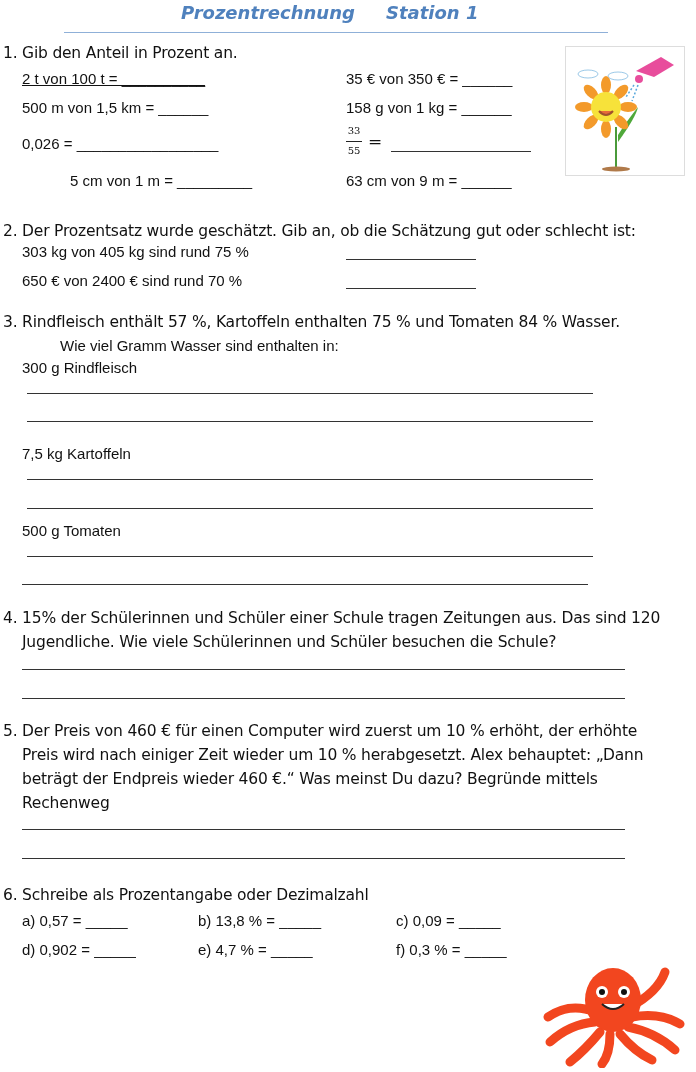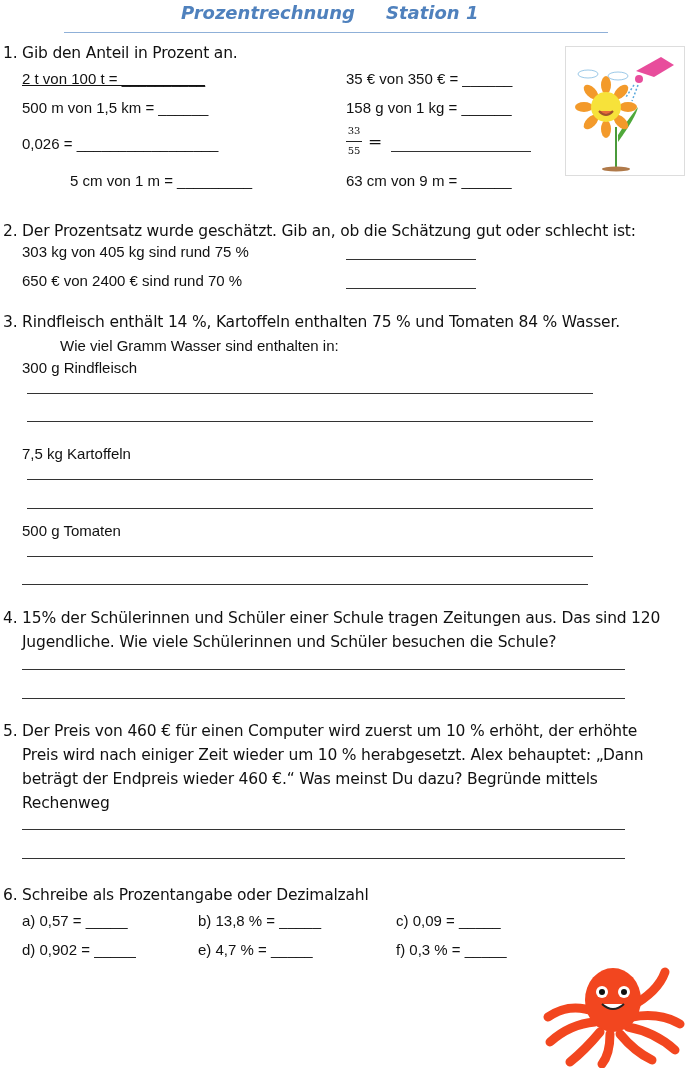--- a/index.html
+++ b/index.html
@@ -60,21 +60,21 @@
     <ellipse cx="50" cy="122" rx="14" ry="2.5" fill="#b07a4a"></ellipse>
   </svg>
 </div>
 
 <div class="abs hand" style="left:3px;top:222px;">2. Der Prozentsatz wurde geschätzt.  Gib an, ob die Schätzung gut oder schlecht  ist:</div>
 <div class="abs arial" style="left:22px;top:243px;">303 kg von 405 kg sind rund 75 %</div>
 <div class="line" style="left:346px;top:259px;width:130px;"></div>
 <div class="abs arial" style="left:22px;top:272px;">650 € von 2400 € sind rund 70 %</div>
 <div class="line" style="left:346px;top:288px;width:130px;"></div>
 
-<div class="abs hand" style="left:3px;top:313px;">3. Rindfleisch enthält 14 %, Kartoffeln enthalten 75 % und Tomaten 84 % Wasser.</div>
+<div class="abs hand" style="left:3px;top:313px;">3. Rindfleisch enthält 57 %, Kartoffeln enthalten 75 % und Tomaten 84 % Wasser.</div>
 <div class="abs arial" style="left:22px;top:337px;margin-left:38px;">Wie viel Gramm Wasser sind enthalten in:</div>
 <div class="abs arial" style="left:22px;top:359px;">300 g Rindfleisch</div>
 <div class="line" style="left:27px;top:393px;width:566px;"></div>
 <div class="line" style="left:27px;top:421px;width:566px;"></div>
 <div class="abs arial" style="left:22px;top:445px;">7,5 kg Kartoffeln</div>
 <div class="line" style="left:27px;top:479px;width:566px;"></div>
 <div class="line" style="left:27px;top:508px;width:566px;"></div>
 <div class="abs arial" style="left:22px;top:522px;">500 g Tomaten</div>
 <div class="line" style="left:27px;top:556px;width:566px;"></div>
 <div class="line" style="left:22px;top:584px;width:566px;"></div>

